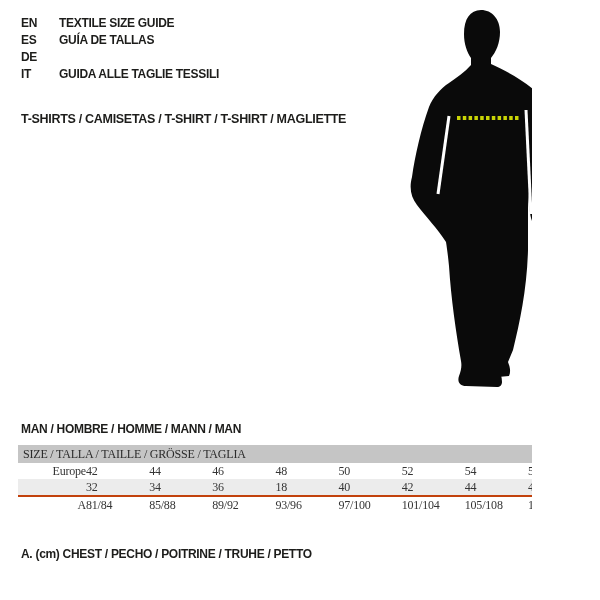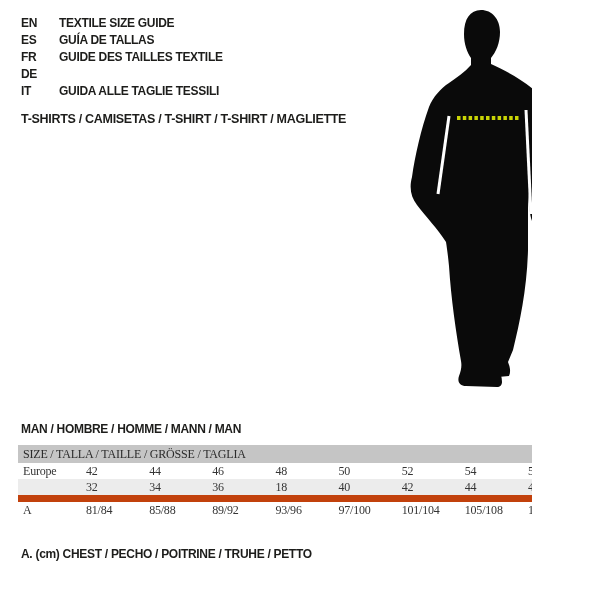--- a/index.html
+++ b/index.html
@@ -21,43 +21,39 @@
   .size-table{
     position:absolute;left:18px;top:445px;width:573px;
     border-collapse:collapse;table-layout:fixed;
     font-size:12px;color:#343434;letter-spacing:-0.2px;font-family:Liberation Serif, serif;
   }
   .size-table th{
     background:#c5c5c5;height:18px;font-weight:400;text-align:left;
     padding:0 0 0 5px;color:#2b2b2b;
   }
   .size-table td{height:16px;padding:0;vertical-align:middle;}
-  .size-table td.lbl{text-align:left;padding-left:5px;}
+  .size-table td.lbl{text-align:right;padding-left:5px;}
   .size-table tr.stripe td{background:#ececec;}
-  .size-table tr.stripe-end td{border-bottom:7px solid #c2410c;}
+  .size-table tr.stripe-end td{border-bottom:2px solid #c2410c;}
   
   .note{position:absolute;left:21px;top:547px;font-weight:700;font-size:12px;letter-spacing:-0.3px;}
 </style>
 </head>
 <body>
 
 <div class="screen">
 
   <div class="lang-list">
     <div class="lang-row">
       <span class="lang-code">EN</span>
       <span>TEXTILE SIZE GUIDE</span>
     </div>
     <div class="lang-row">
       <span class="lang-code">ES</span>
       <span>GUÍA DE TALLAS</span>
-    </div>
-    <div class="lang-row">
-      <span class="lang-code">FR</span>
-      <span>GUIDE DES TAILLES TEXTILE</span>
     </div>
     <div class="lang-row">
       <span class="lang-code">DE</span>
     </div>
     <div class="lang-row">
       <span class="lang-code">IT</span>
       <span>GUIDA ALLE TAGLIE TESSILI</span>
     </div>
   </div>
 

